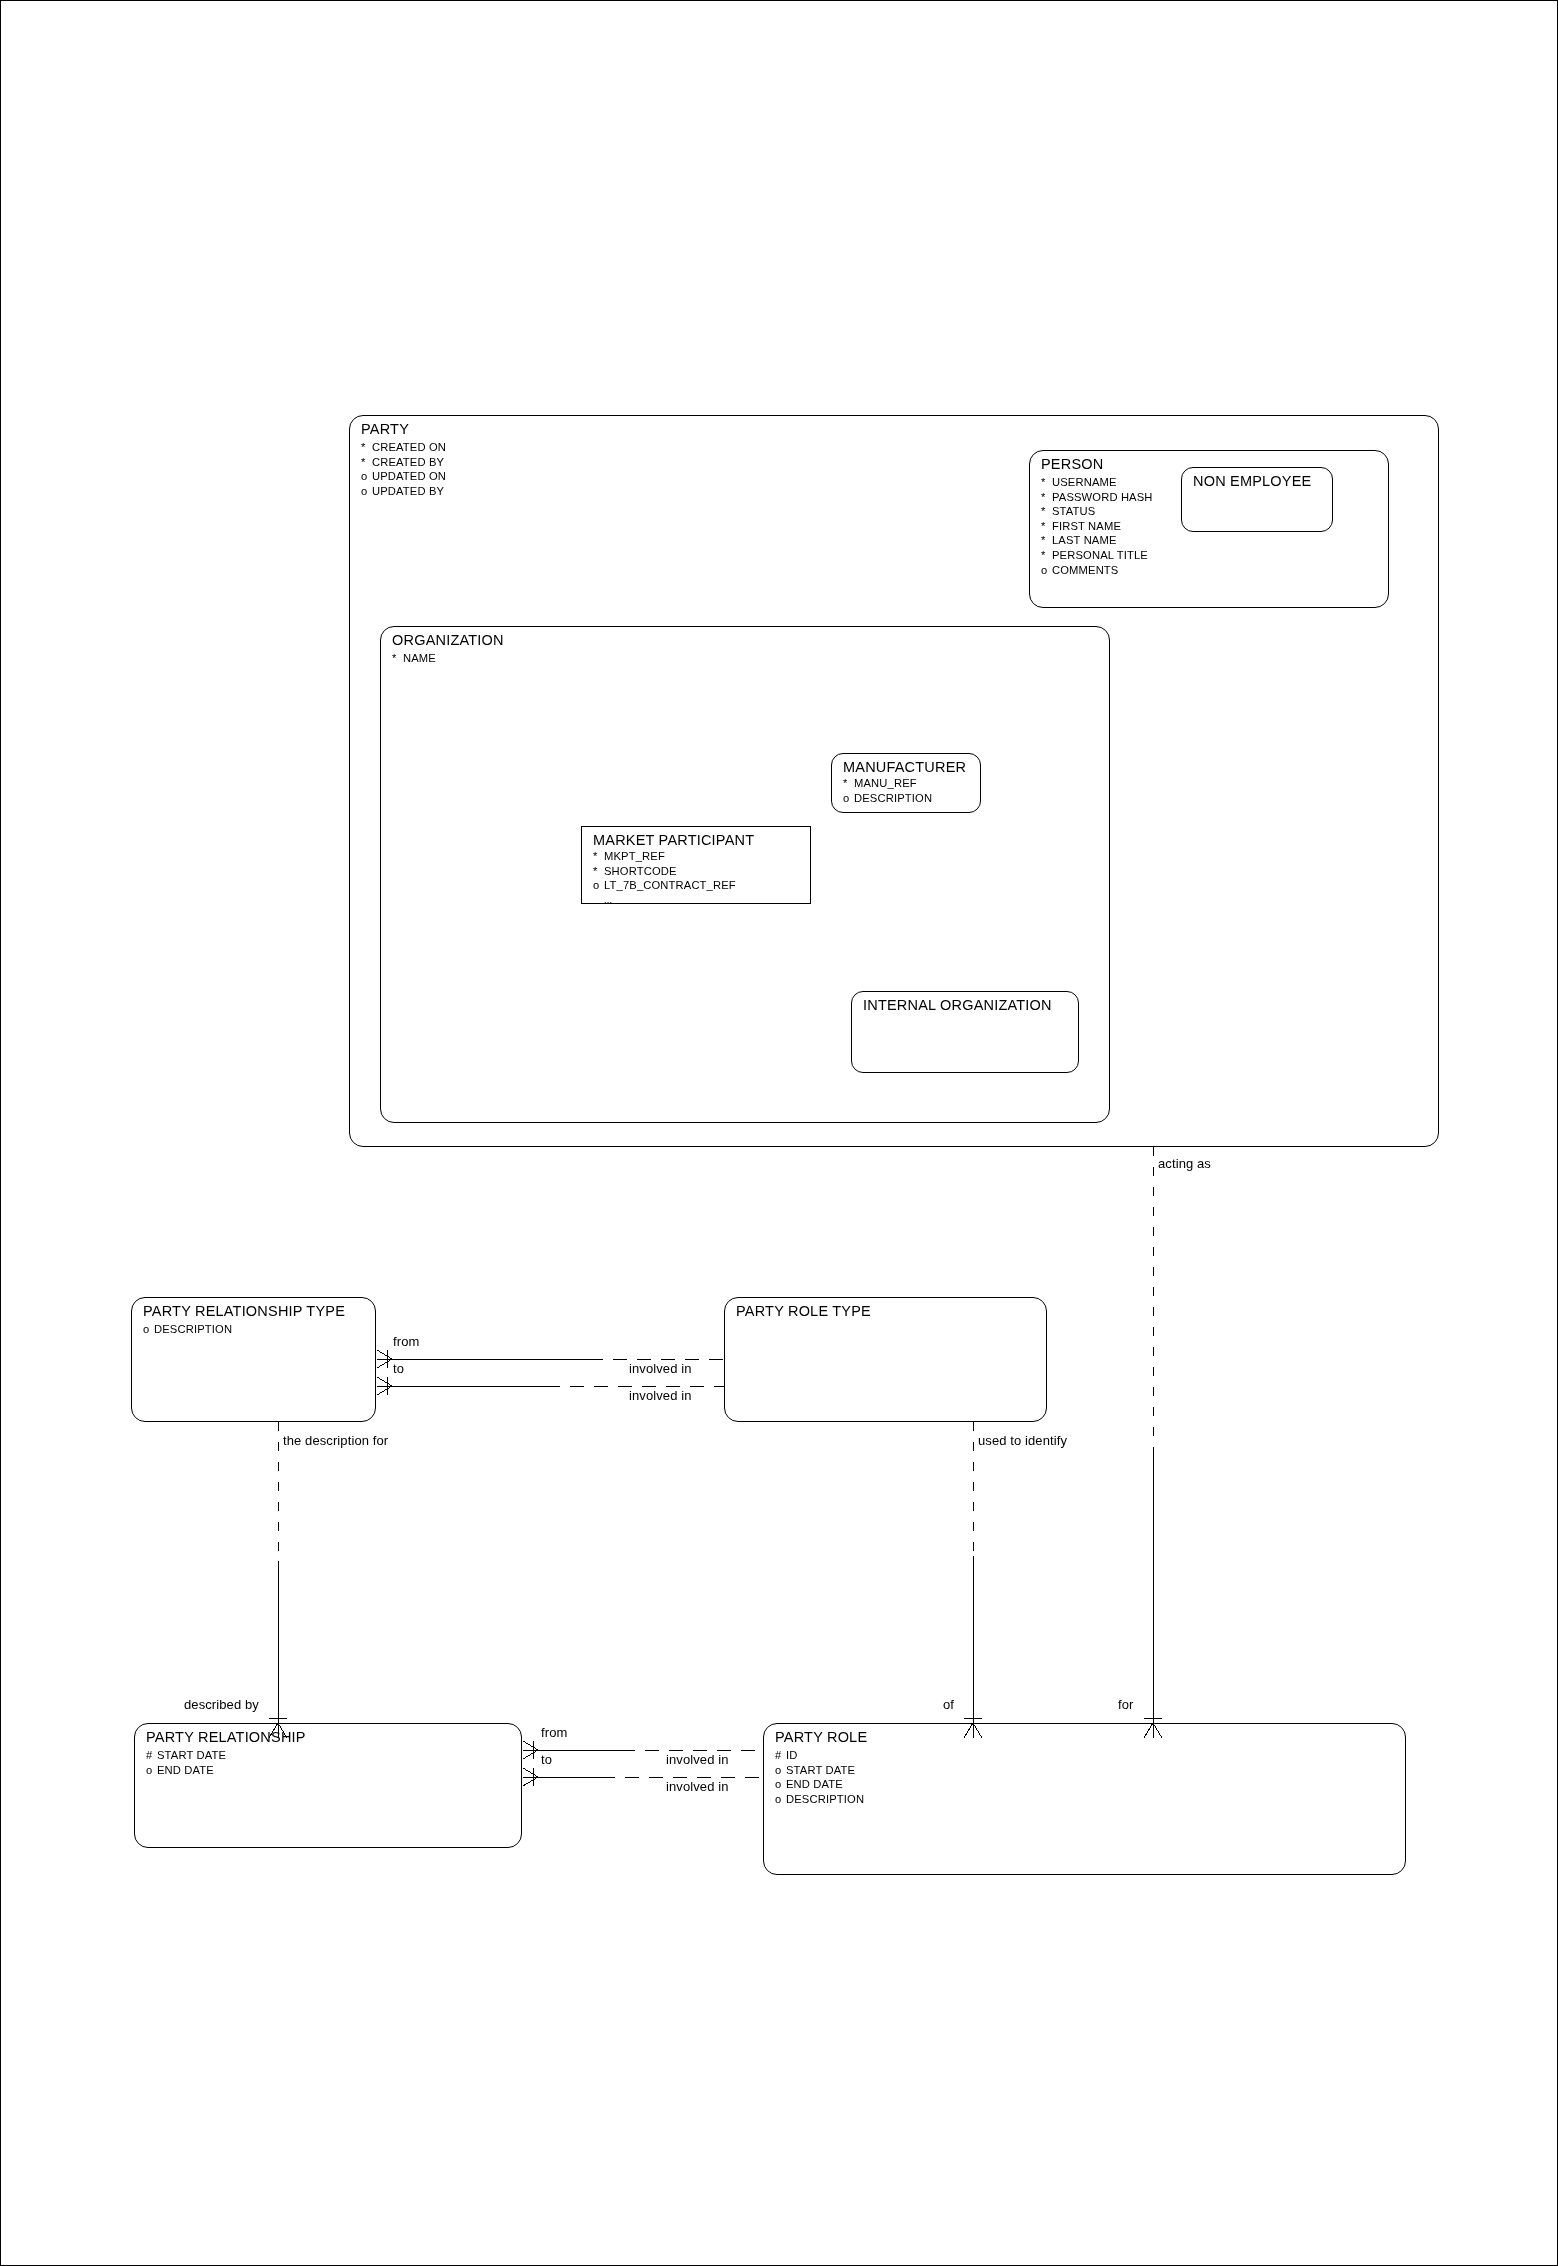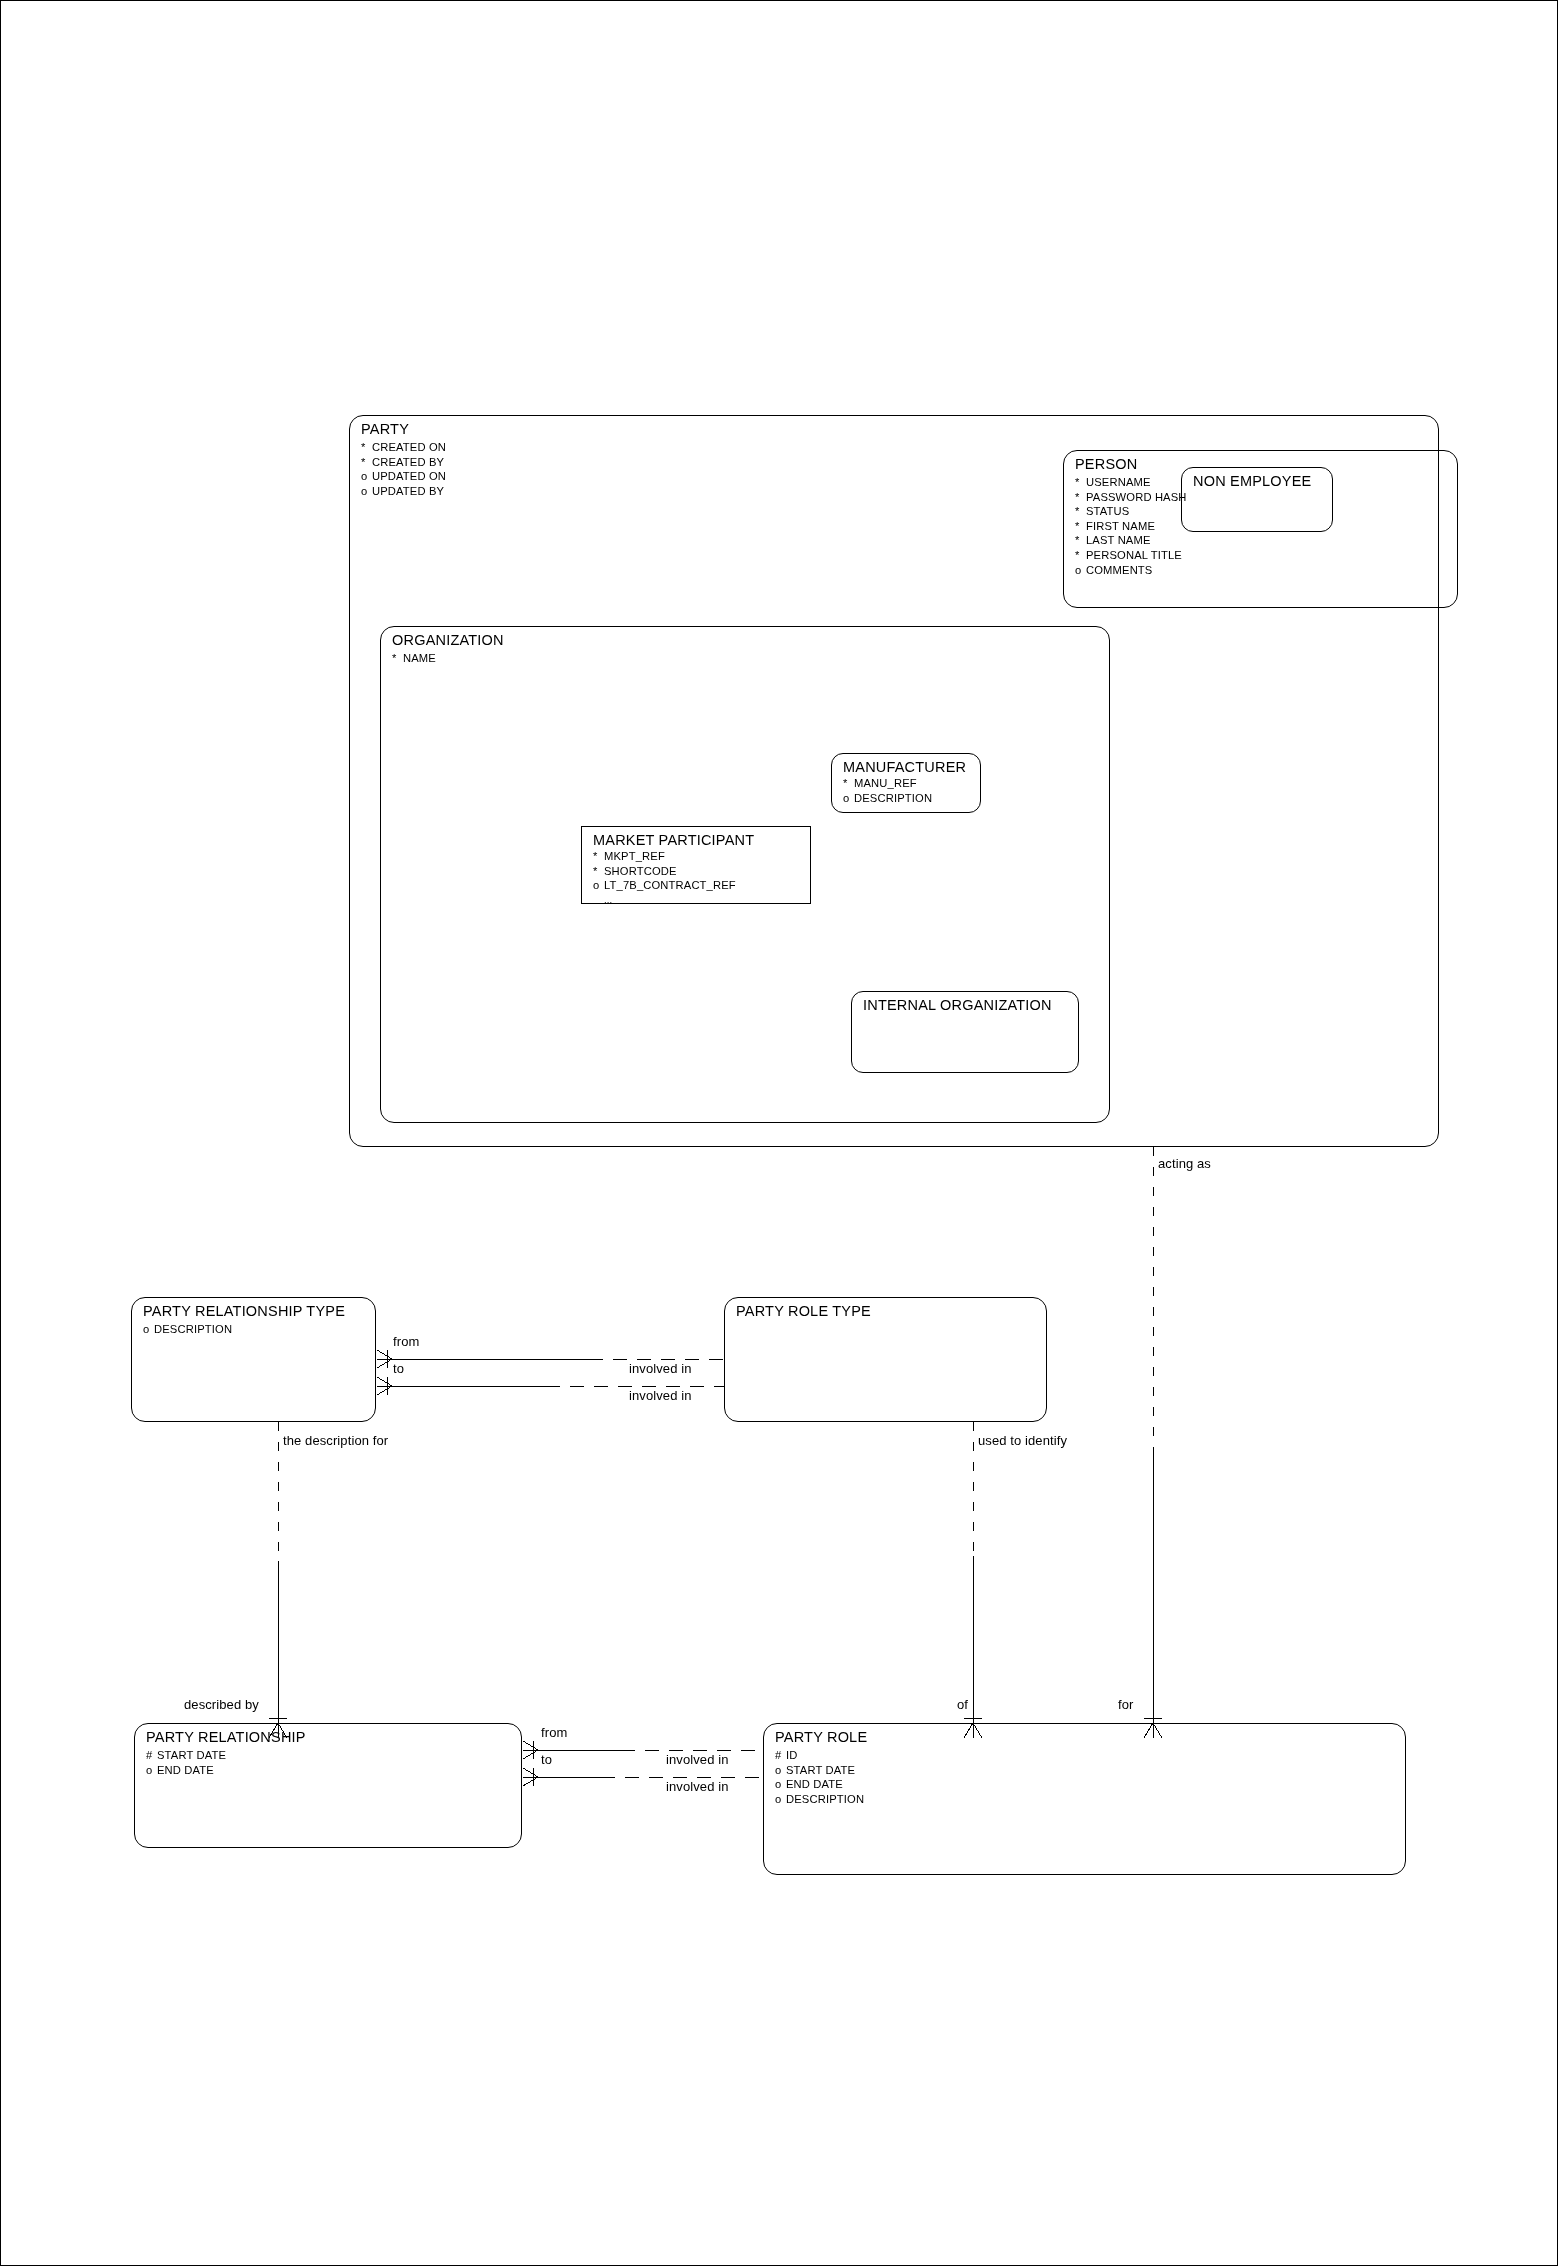--- a/index.html
+++ b/index.html
@@ -77,21 +77,21 @@
   <div class="entity" style="left:348px; top:414px; width:1090px; height:732px;padding-left:11px;">
     <div class="ent-title">PARTY</div>
     <div class="attrs">
       <div class="attr"><span class="mark">*</span><span>CREATED ON</span></div>
       <div class="attr"><span class="mark">*</span><span>CREATED BY</span></div>
       <div class="attr"><span class="mark">o</span><span>UPDATED ON</span></div>
       <div class="attr"><span class="mark">o</span><span>UPDATED BY</span></div>
     </div>
   </div>
 
-  <div class="entity" style="left:1062px; top:449px; width:395px; height:158px;">
+  <div class="entity" style="left:1028px; top:449px; width:360px; height:158px;">
     <div class="ent-title">PERSON</div>
     <div class="attrs">
       <div class="attr"><span class="mark">*</span><span>USERNAME</span></div>
       <div class="attr"><span class="mark">*</span><span>PASSWORD HASH</span></div>
       <div class="attr"><span class="mark">*</span><span>STATUS</span></div>
       <div class="attr"><span class="mark">*</span><span>FIRST NAME</span></div>
       <div class="attr"><span class="mark">*</span><span>LAST NAME</span></div>
       <div class="attr"><span class="mark">*</span><span>PERSONAL TITLE</span></div>
       <div class="attr"><span class="mark">o</span><span>COMMENTS</span></div>
     </div>
@@ -212,16 +212,16 @@
   <div class="rel-label" style="left:282px; top:1433px;">the description for</div>
   <div class="rel-label" style="left:977px; top:1433px;">used to identify</div>
 
   <div class="rel-label" style="left:183px; top:1697px;">described by</div>
 
   <div class="rel-label" style="left:540px; top:1725px;">from</div>
   <div class="rel-label" style="left:540px; top:1752px;">to</div>
   <div class="rel-label" style="left:665px; top:1752px;">involved in</div>
   <div class="rel-label" style="left:665px; top:1779px;">involved in</div>
 
-  <div class="rel-label" style="left:942px; top:1697px;margin-left:14px;">of</div>
+  <div class="rel-label" style="left:942px; top:1697px;">of</div>
   <div class="rel-label" style="left:1117px; top:1697px;">for</div>
 
 </div>
 
 </body></html>

